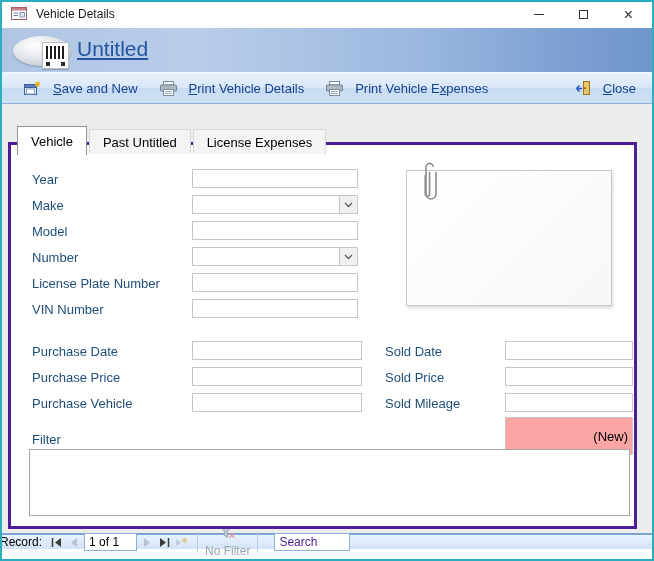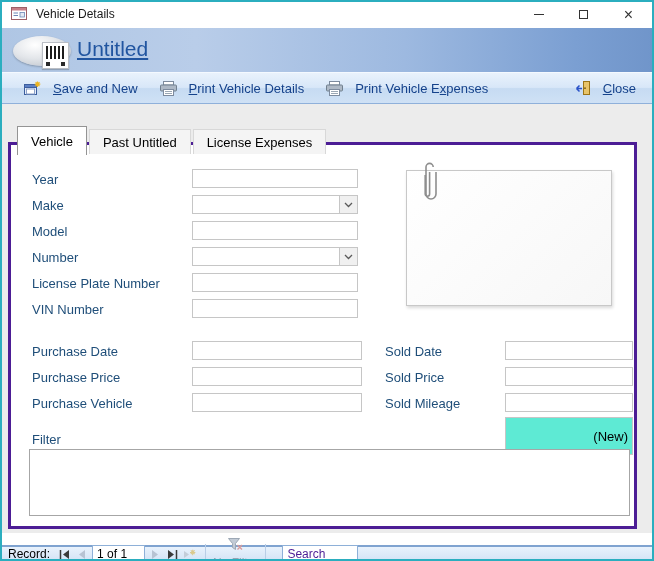--- a/index.html
+++ b/index.html
@@ -54,29 +54,29 @@
   .combo { position:absolute; height:19px; border:1px solid #c6c6c6; background:#fff; }
   .combo-btn { position:absolute; right:0; top:0; width:18px; height:17px; background:#f0f0f0;
                border-left:1px solid #c6c6c6; display:flex; align-items:center; justify-content:center; cursor:default; }
 
   .attach-frame { position:absolute; left:395px; top:25px; width:206px; height:136px;
                   background:linear-gradient(135deg,#ffffff 0%,#f7f7f7 100%);
                   border:1px solid #c8c8c8; box-shadow:1px 2px 3px rgba(0,0,0,.15); }
   .paperclip { position:absolute; left:411px; top:14px; z-index:2; }
 
   .id-box { position:absolute; left:494px; top:272px; width:128px; height:38px; border:1px solid #c6c6c6;
-            background:#5eead4; font-size:13px; color:#000; display:flex; align-items:center; justify-content:flex-end;
+            background:#fca5a5; font-size:13px; color:#000; display:flex; align-items:center; justify-content:flex-end;
             padding-right:4px; }
   .notes-area { position:absolute; left:18px; top:304px; width:601px; height:67px; border:1px solid #a6a6a6;
                 background:#fff; resize:none; font-family:"Liberation Sans",sans-serif; font-size:13px; }
 
   
-  .statusbar { position:absolute; bottom:0; left:0; right:0; height:16px; border-top:2px solid #7fa3d0;
+  .statusbar { position:absolute; bottom:12px; left:0; right:0; height:16px; border-top:2px solid #7fa3d0;
                background:linear-gradient(#e9f2fc,#d3e3f6); display:flex; align-items:center;
-               padding-left:8px; font-size:12px; color:#000; }
+               padding-left:0; font-size:12px; color:#000; }
   .nav-btn { width:17px; height:18px; display:flex; align-items:center; justify-content:center; cursor:default; }
   .record-box { width:53px; height:18px; background:#fff; border:1px solid #8eb0d8; font-size:12px;
                 padding:0 4px; margin:0 2px; font-family:"Liberation Sans",sans-serif; }
   .sb-sep { width:1px; height:20px; background:#b9cde6; margin:0 7px; }
   .no-filter { display:flex; align-items:center; gap:5px; color:#9aa5b3; cursor:default;flex-direction:column; }
   .search-box { width:76px; height:18px; background:#fff; border:1px solid #8eb0d8; font-size:12px;
                 padding:0 4px; margin-left:9px; font-family:"Liberation Sans",sans-serif; color:#4c1d95; }
 </style>
 </head>
 <body>

